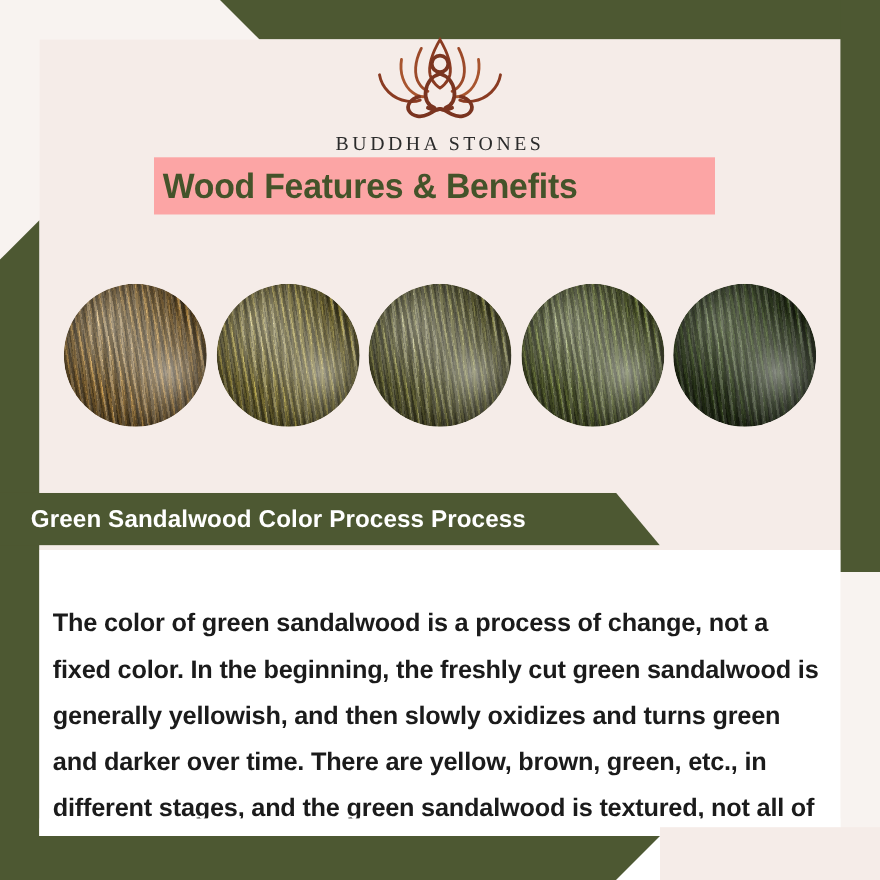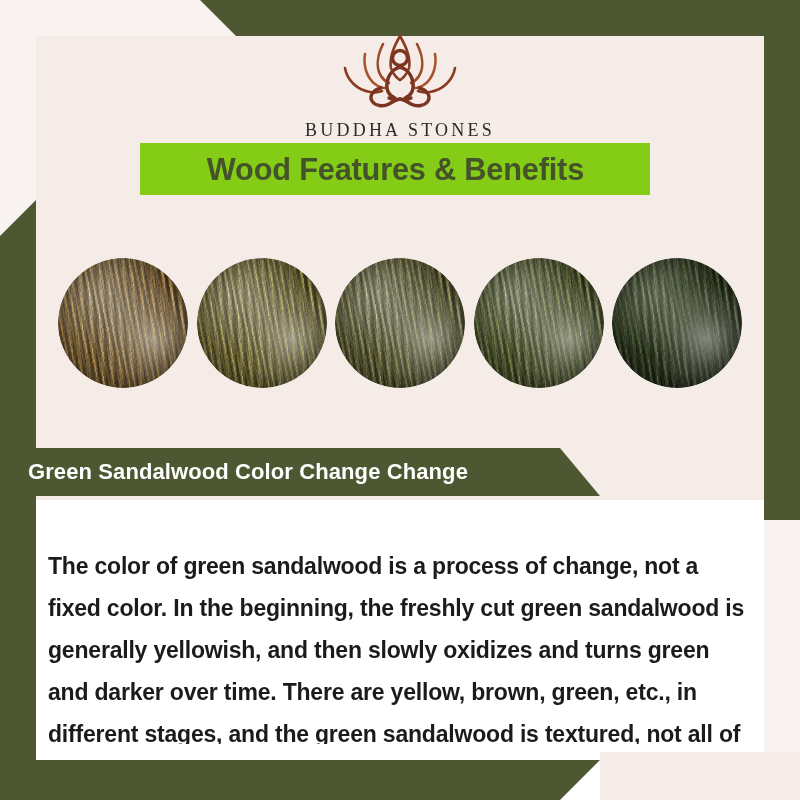--- a/index.html
+++ b/index.html
@@ -65,24 +65,24 @@
     letter-spacing: 3.2px;
     color: #2b2b2b;
     font-weight: 400;
   }
 
   
   #title-banner {
     position: absolute;
     left: 140px; top: 143px;
     width: 510px; height: 52px;
-    background: #84cc16;
+    background: #fca5a5;
     display: flex;
     align-items: center;
-    justify-content: center;
+    justify-content: flex-start;
   }
   #title-text {
     font-size: 32px;
     font-weight: bold;
     color: #44532a;
     letter-spacing: -0.2px;
     font-family: "Liberation Sans", sans-serif;
     transform: scaleX(0.96);
   }
 
@@ -230,21 +230,21 @@
         <div class="shade"></div>
       </div>
       <div class="bead">
         <div class="grain" style="background: repeating-linear-gradient(78deg, rgba(0, 0, 0, 0) 0px, rgba(0, 0, 0, 0) 2px, rgba(0, 0, 0, 0.26) 2px, rgba(0, 0, 0, 0.26) 5px), repeating-linear-gradient(81deg, rgba(0, 0, 0, 0) 0px, rgba(0, 0, 0, 0) 2.7px, rgba(0, 0, 0, 0.23) 2.7px, rgba(0, 0, 0, 0.23) 6.3px), repeating-linear-gradient(84deg, rgba(0, 0, 0, 0) 0px, rgba(0, 0, 0, 0) 3.4px, rgba(0, 0, 0, 0.2) 3.4px, rgba(0, 0, 0, 0.2) 7.6px), repeating-linear-gradient(87deg, rgba(0, 0, 0, 0) 0px, rgba(0, 0, 0, 0) 4.1px, rgba(0, 0, 0, 0.17) 4.1px, rgba(0, 0, 0, 0.17) 8.9px), repeating-linear-gradient(90deg, rgba(0, 0, 0, 0) 0px, rgba(0, 0, 0, 0) 4.8px, rgba(0, 0, 0, 0.14) 4.8px, rgba(0, 0, 0, 0.14) 10.2px), repeating-linear-gradient(84deg, rgba(255, 255, 255, 0) 0px, rgba(255, 255, 255, 0) 4px, rgba(255, 255, 255, 0.2) 4px, rgba(255, 255, 255, 0.2) 7px), radial-gradient(circle at 38% 34%, rgb(98, 122, 60) 0%, rgb(63, 82, 38) 46%, rgb(37, 51, 23) 100%);"></div>
         <div class="sheen"></div>
         <div class="shade"></div>
       </div>
     </div>
 
   <div id="section-header">
-    <span id="section-header-text">Green Sandalwood Color Change Change</span>
+    <span id="section-header-text">Green Sandalwood Color Process Process</span>
   </div>
 
   <div id="body-panel">
     <p id="body-text">The color of green sandalwood is a process of change, not a fixed color. In the beginning, the freshly cut green sandalwood is generally yellowish, and then slowly oxidizes and turns green and darker over time. There are yellow, brown, green, etc., in different stages, and the green sandalwood is textured, not all of them are the same!</p>
   </div>
   <div id="bottom-white"></div>
   <div id="bottom-cream-right"></div>
   <div class="frame-piece" id="frame-bottom"></div>
 
 </div>

